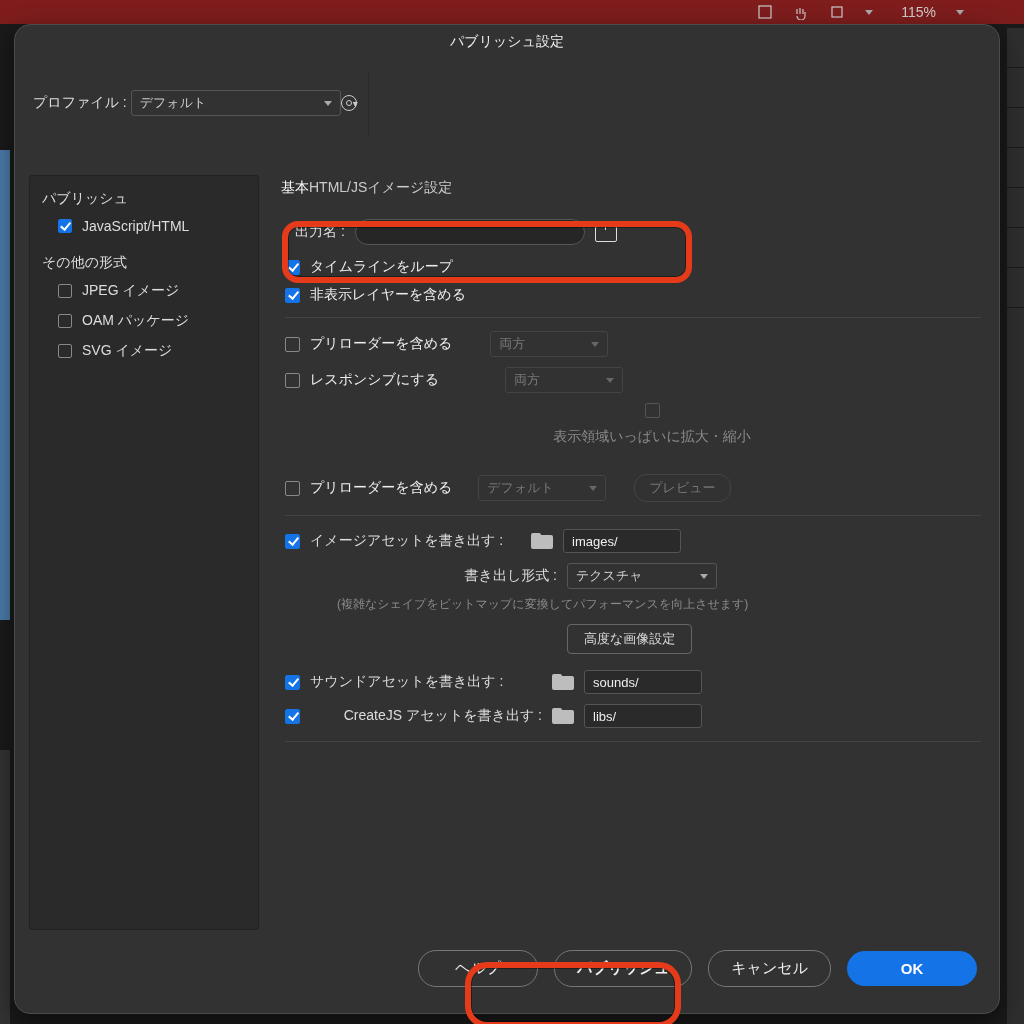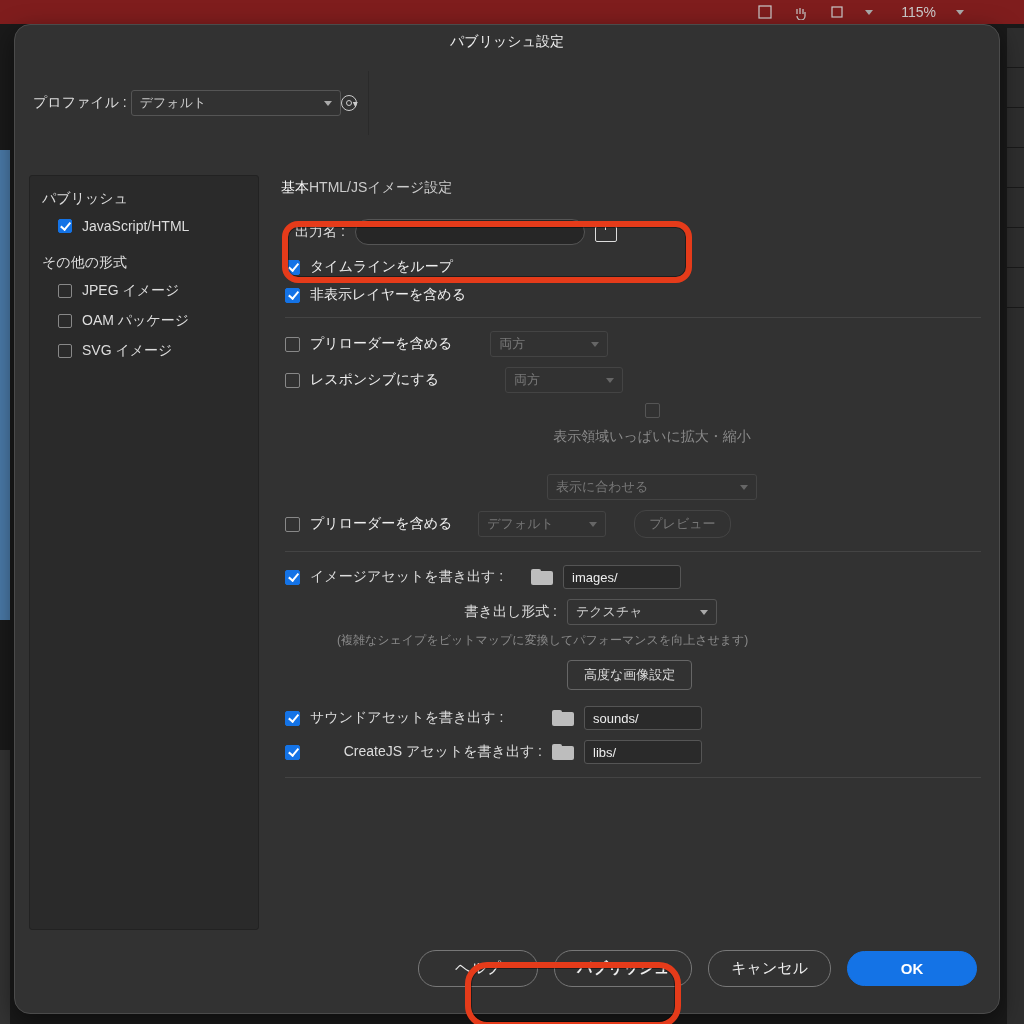--- a/index.html
+++ b/index.html
@@ -218,24 +218,20 @@
         <div class="select dim" style="min-width:118px">
           <span>両方</span>
           <span class="chev dim"></span>
         </div>
       </div>
 
       <div class="row sub">
         <span class="cb2 disabled"></span>
         <span class="label dim">表示領域いっぱいに拡大・縮小</span>
         <span style="flex:0 0 8px"></span>
-        <div class="select dim" style="min-width:210px">
-          <span>表示に合わせる</span>
-          <span class="chev dim"></span>
-        </div>
       </div>
 
       <div class="row">
         <span class="cb2"></span>
         <span class="label">プリローダーを含める</span>
         <span style="flex:0 0 6px"></span>
         <div class="select dim" style="min-width:128px">
           <span>デフォルト</span>
           <span class="chev dim"></span>
         </div>

